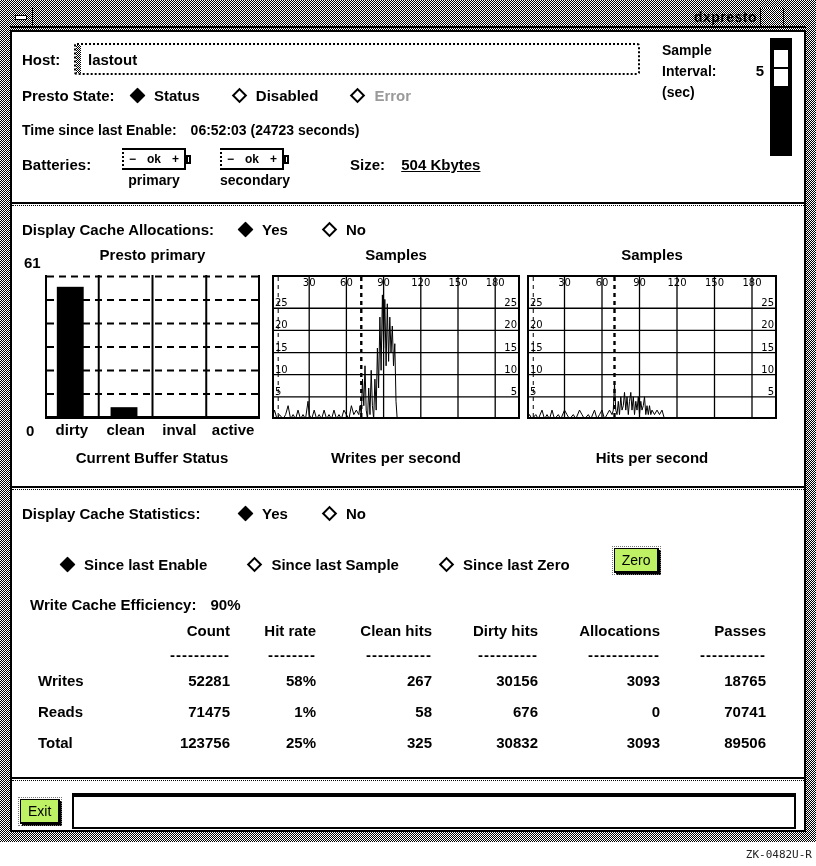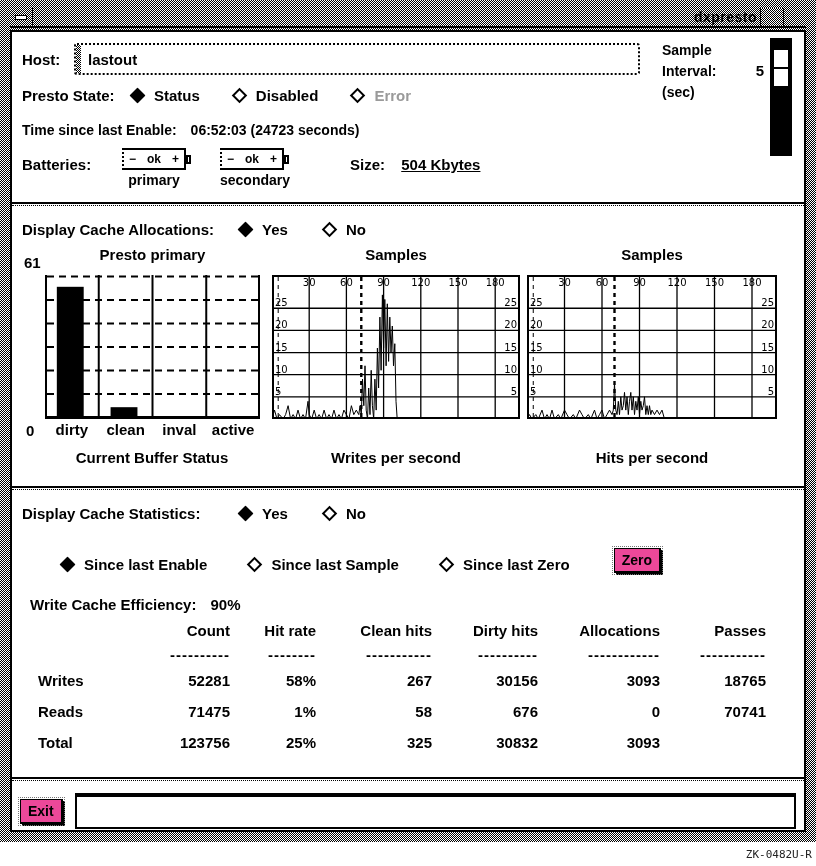--- a/index.html
+++ b/index.html
@@ -80,21 +80,21 @@
   #chart-bars { left:33px; } #chart-writes { left:260px; } #chart-hits { left:515px; }
   svg text { font-family:"DejaVu Sans", sans-serif; font-size:10px; font-weight:normal; fill:#000; }
   .bar-cats { position:absolute; left:33px; top:177px; width:215px; display:flex; }
   .bar-cats span { flex:1; text-align:center; font-size:15px; }
   .chart-caption { position:absolute; top:205px; text-align:center; font-size:15px; }
   .cap1 { left:20px; width:240px; } .cap2 { left:260px; width:248px; } .cap3 { left:515px; width:250px; }
 
   
   .mode-row { margin-top:24px; height:32px; padding-left:50px; align-items:center; }
   .mode-row .radio { margin-right:42px; }
-  .btn3d { display:inline-block; background:#ec4899; font-weight:bold; font-size:14px; padding:3px 7px; border:2px solid #000; border-top-width:1px; border-left-width:1px; box-shadow:2px 2px 0 #000; outline:1px dotted #777; outline-offset:1px; }
+  .btn3d { display:inline-block; background:#bef264; font-weight:normal; font-size:14px; padding:3px 7px; border:2px solid #000; border-top-width:1px; border-left-width:1px; box-shadow:2px 2px 0 #000; outline:1px dotted #777; outline-offset:1px; }
   .zero-btn { margin-left:2px; position:relative; top:-4px; }
 
   .eff-row { margin-top:14px; height:20px; padding-left:18px; font-size:15px; }
   .eff-value { margin-left:14px; }
 
   
   .stats-table { margin:8px 0 0 24px; display:grid; grid-template-columns:86px 110px 86px 116px 106px 122px 106px; font-size:15px; }
   .stats-table .cell { text-align:right; padding:0 2px; white-space:nowrap; }
   .stats-table .cell.rowlab { text-align:left; }
   .stats-table .hdr { height:24px; }
@@ -371,20 +371,21 @@
         <div class="cell datum">58</div>
         <div class="cell datum">676</div>
         <div class="cell datum">0</div>
         <div class="cell datum">70741</div>
         <div class="cell datum rowlab">Total</div>
         <div class="cell datum">123756</div>
         <div class="cell datum">25%</div>
         <div class="cell datum">325</div>
         <div class="cell datum">30832</div>
         <div class="cell datum">3093</div>
+        <div class="cell datum">89506</div>
       </div>
 
     <div class="separator sep3"></div>
 
     <div class="row exit-row">
       <span class="btn3d exit-btn">Exit</span>
       <div class="msg-field"></div>
     </div>
 
   </div>

